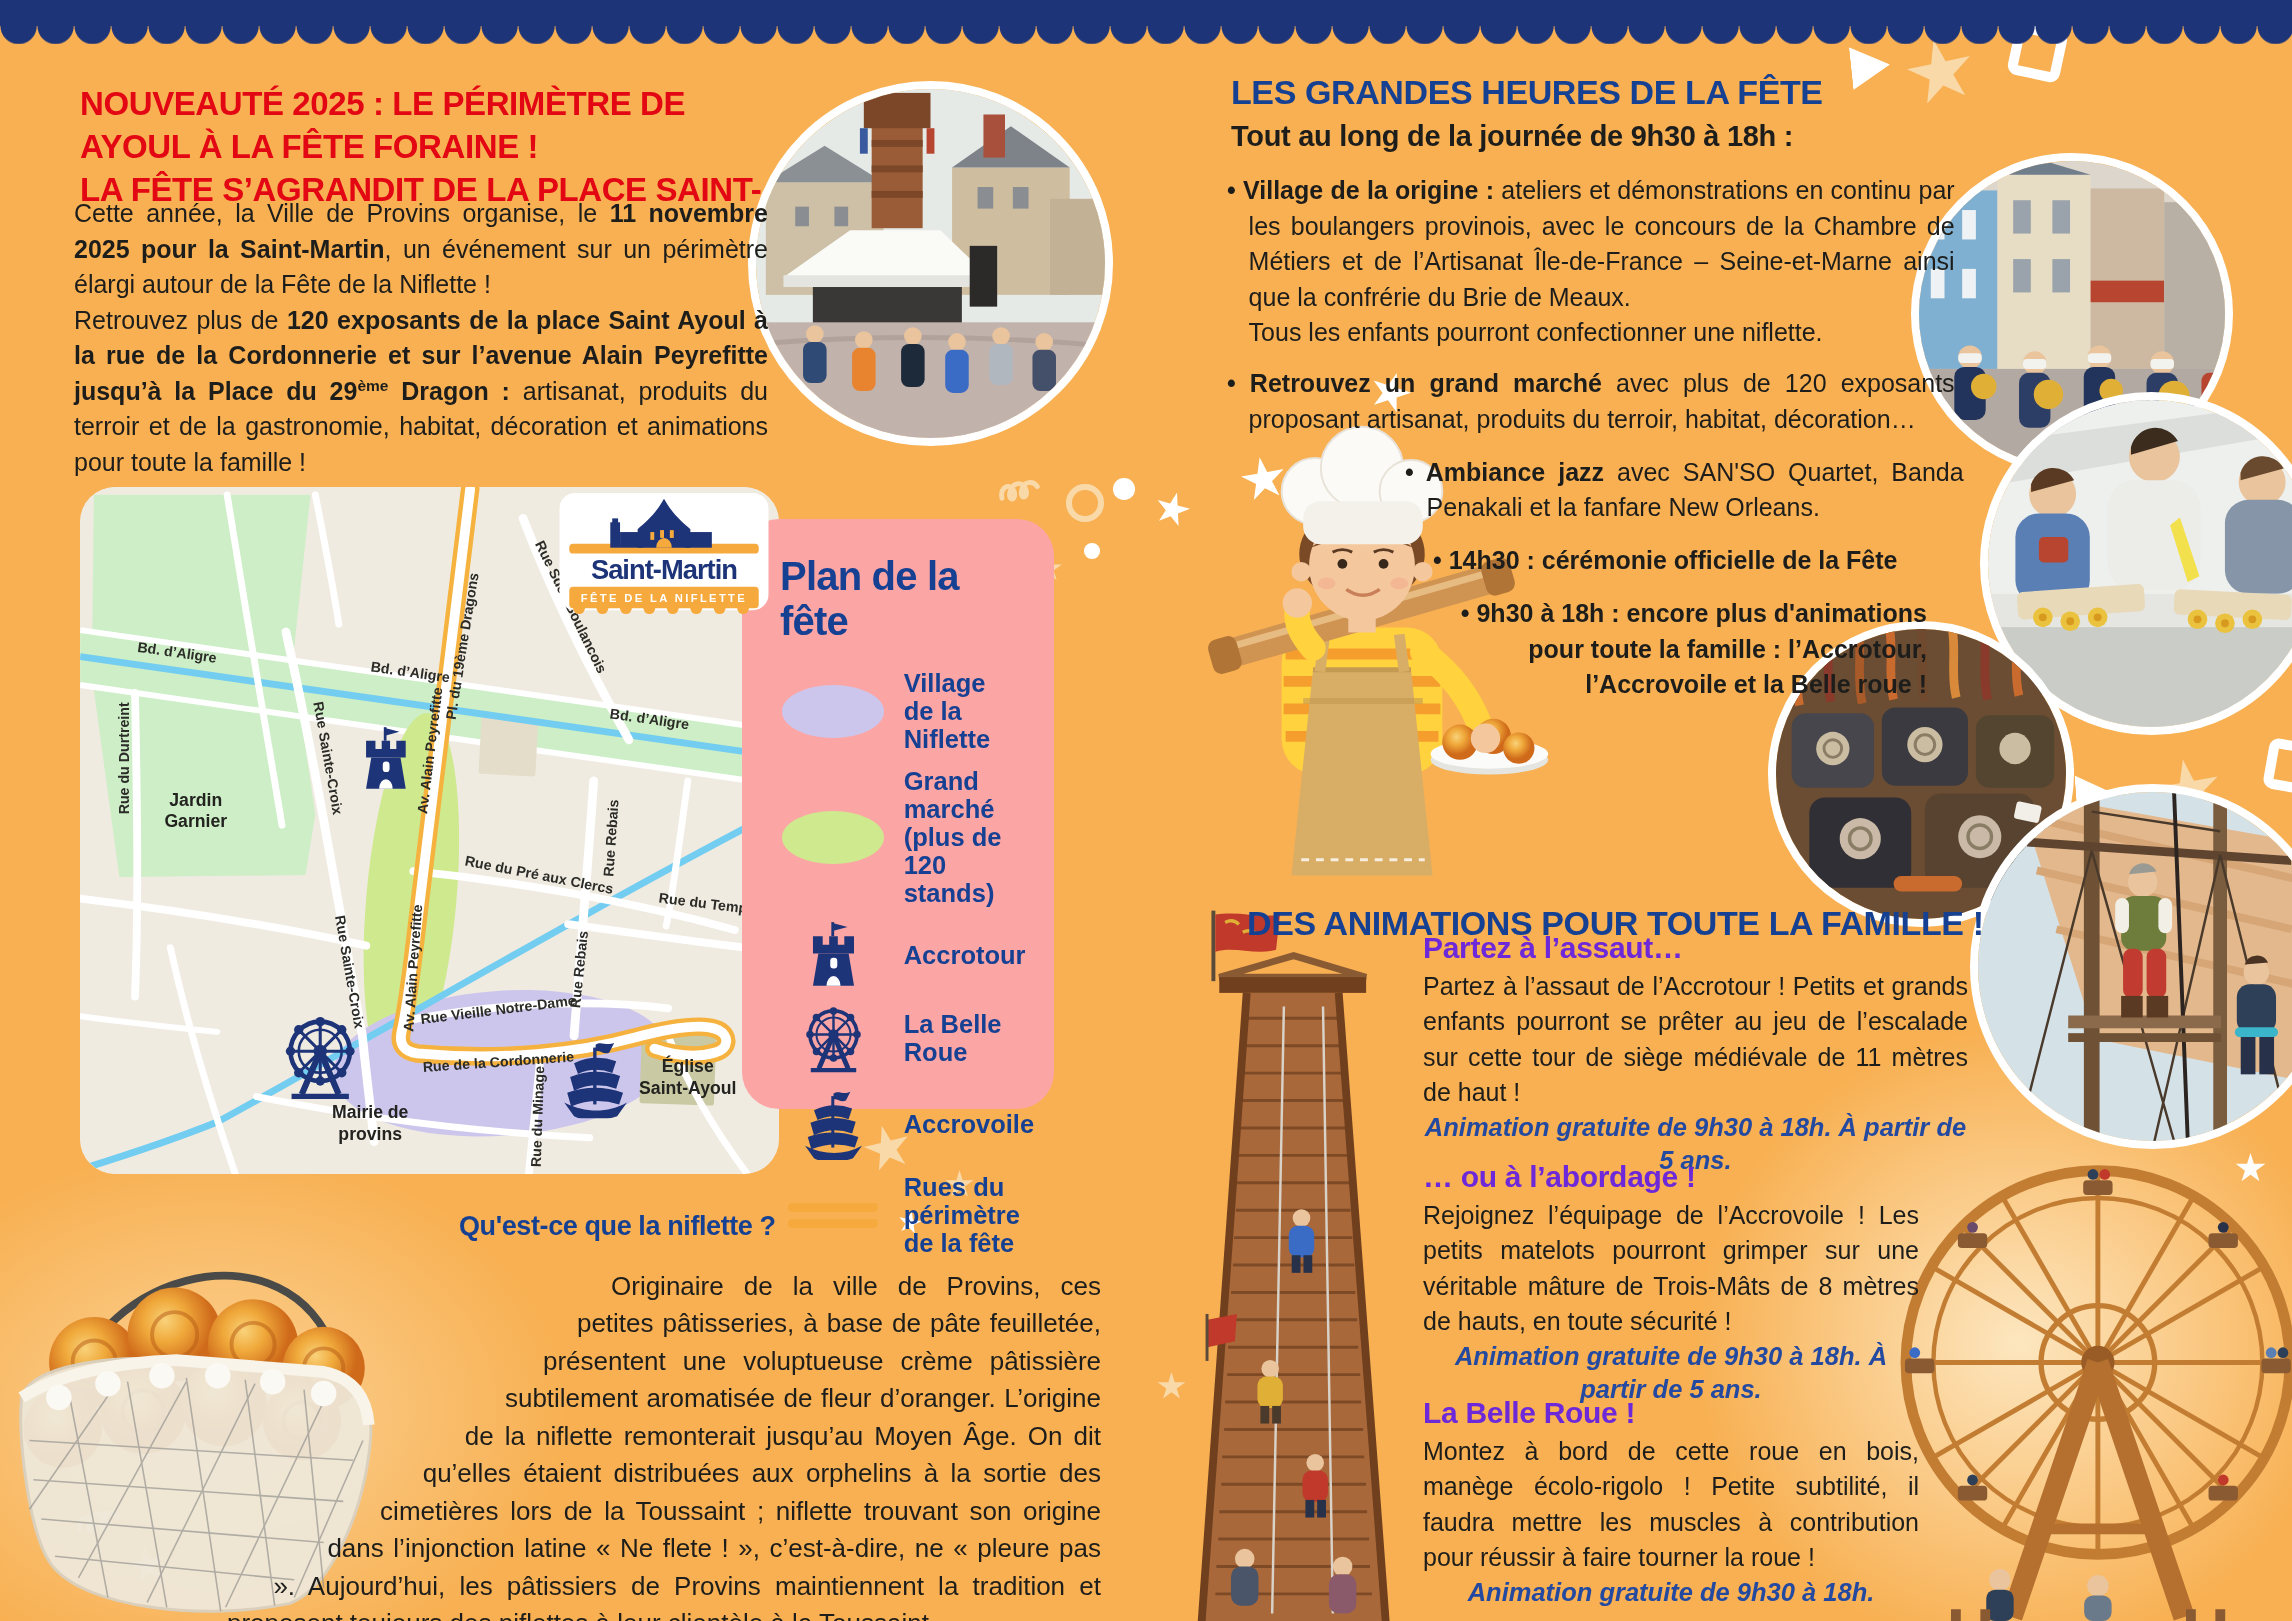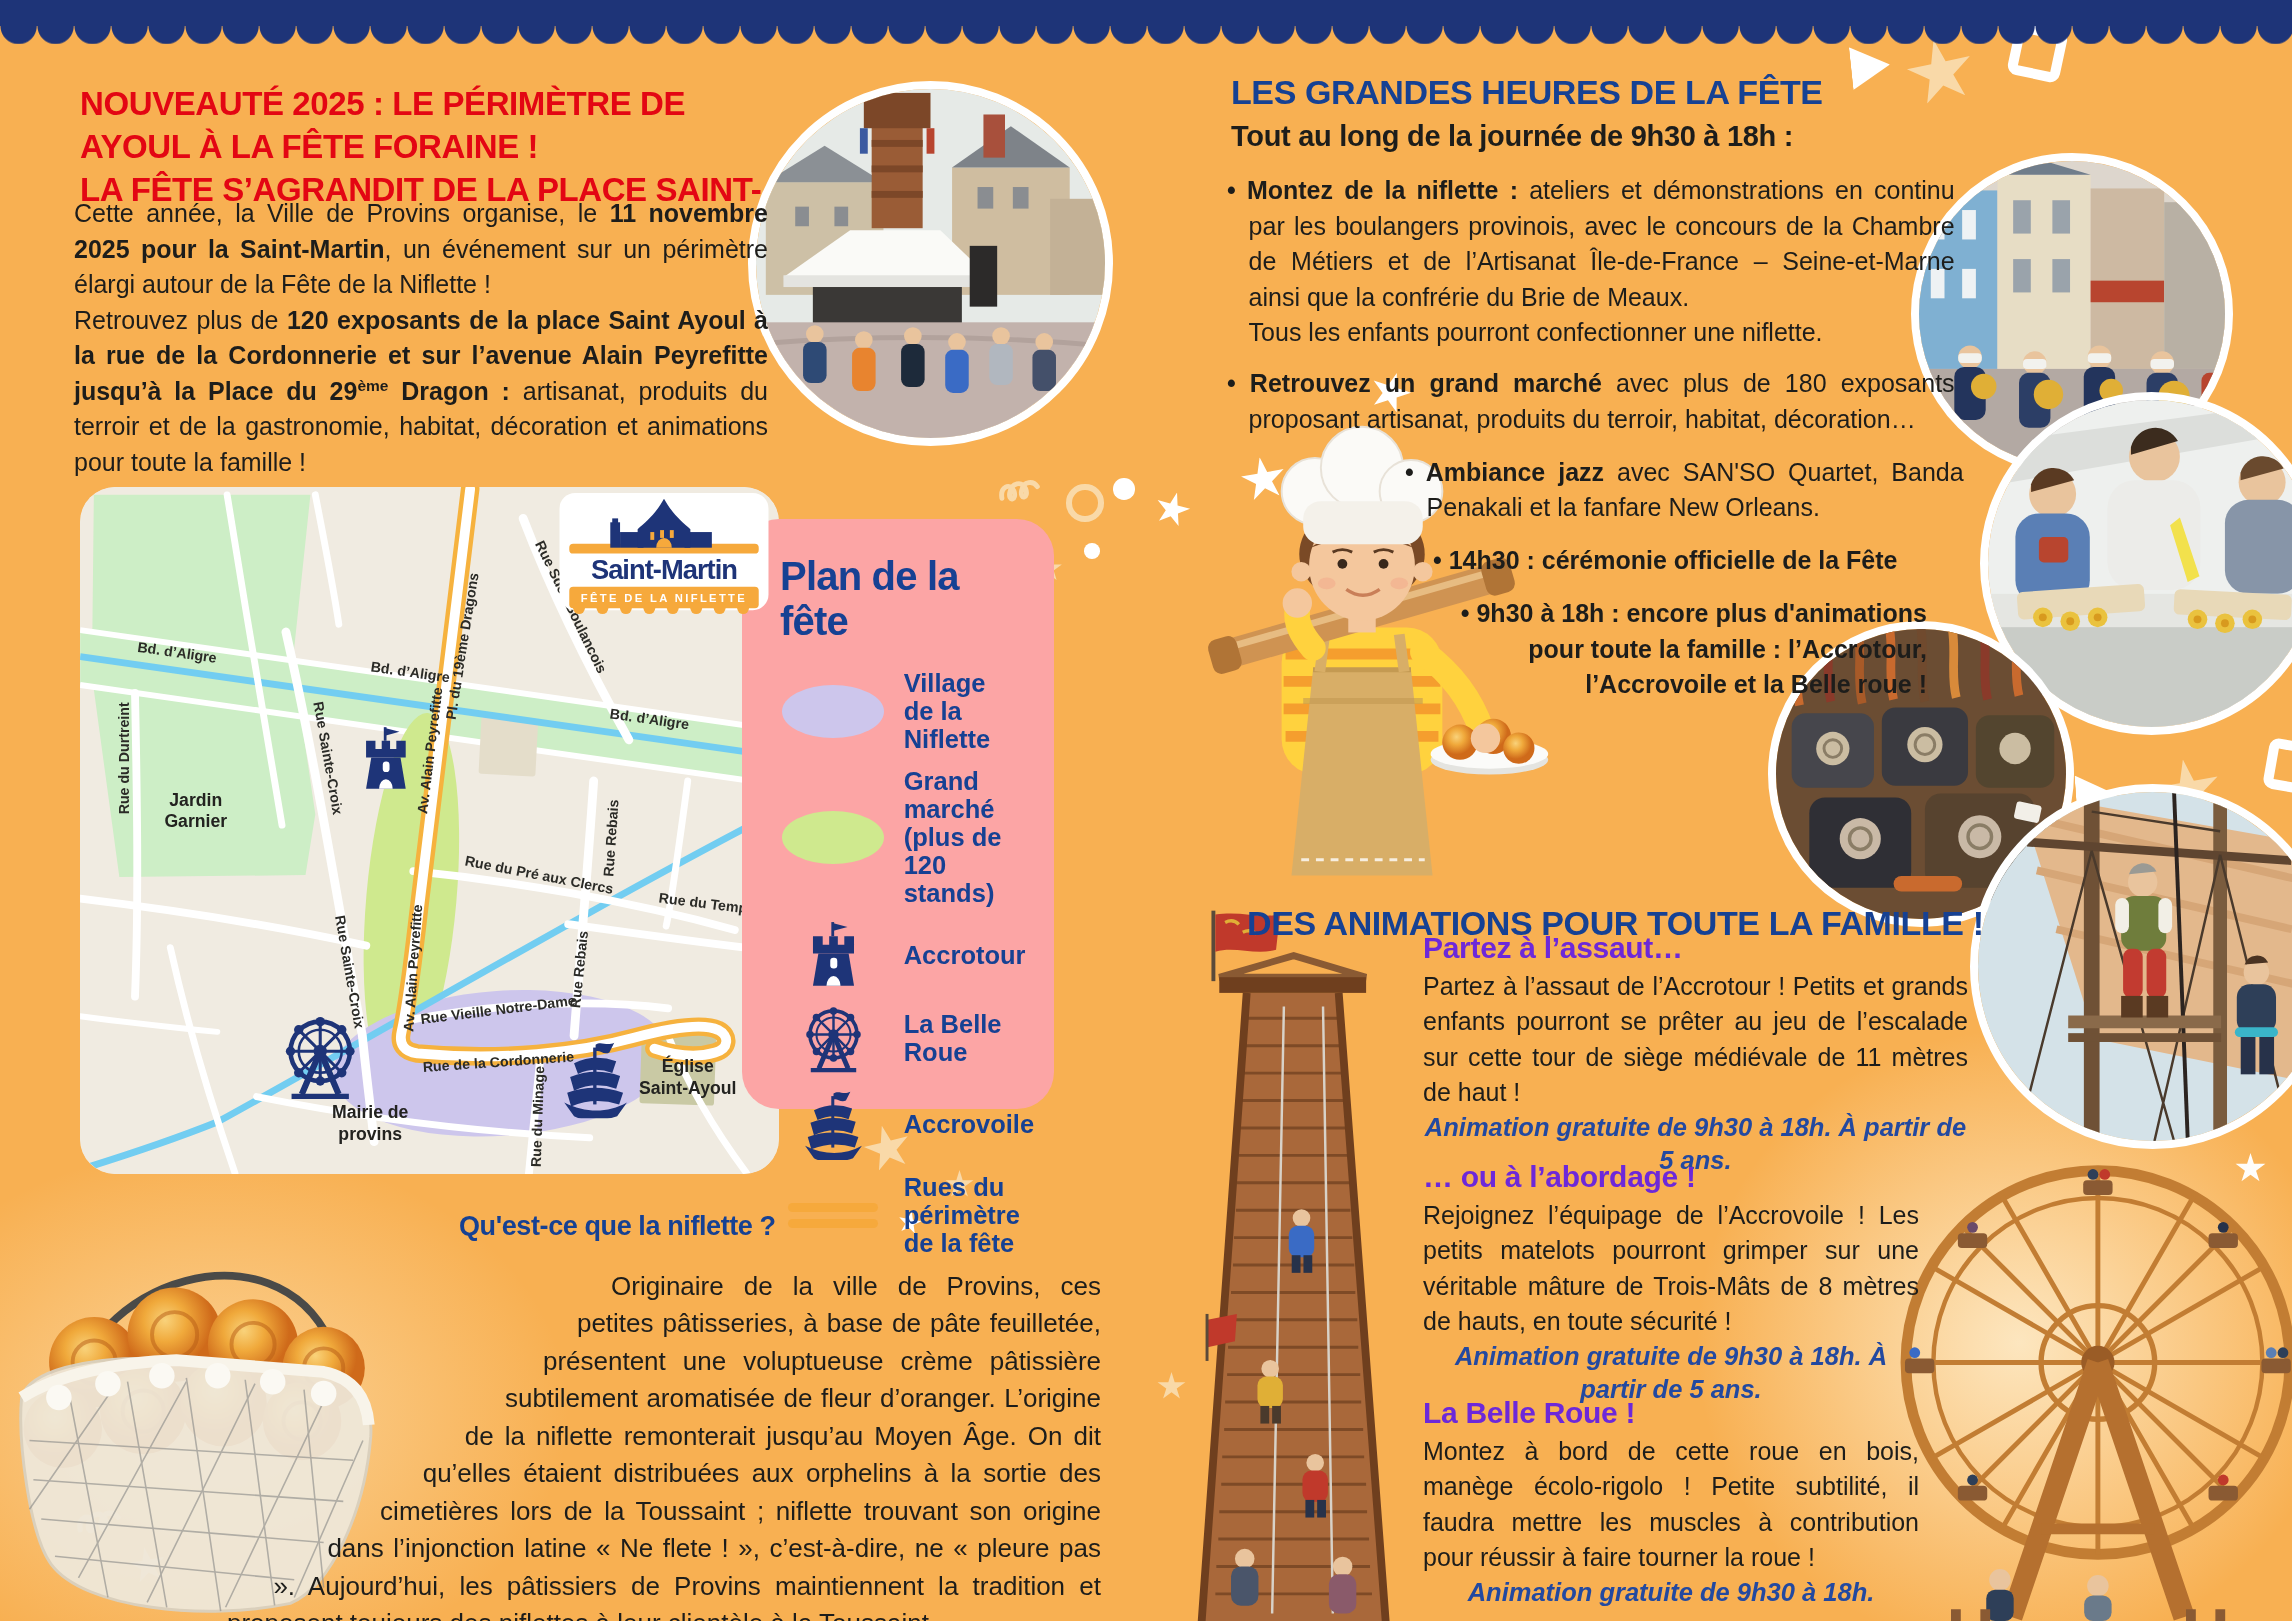--- a/index.html
+++ b/index.html
@@ -388,27 +388,27 @@
           <circle cx="330" cy="182" r="13"></circle>
         </g>
     </svg>
   </div>
 
   <div class="abs blue-head" style="left:1231px;top:73px;font-size:34px;z-index:4;">LES GRANDES HEURES DE LA FÊTE</div>
   <div class="abs" style="left:1231px;top:120px;font-size:29px;font-weight:800;z-index:4;letter-spacing:-0.3px;">Tout au long de la journée de 9h30 à 18h :</div>
 
   <div class="abs" style="left:1227px;top:173px;width:727px;z-index:4;">
     <div class="bullet body-txt" style="width:706px;">
-      <span class="b">Montez de la niflette :</span><span> ateliers et démonstrations en continu par les boulangers provinois, avec le concours de la Chambre de Métiers et de l’Artisanat Île-de-France – Seine-et-Marne ainsi que la confrérie du Brie de Meaux.</span>
+      <span class="b">Village de la origine :</span><span> ateliers et démonstrations en continu par les boulangers provinois, avec le concours de la Chambre de Métiers et de l’Artisanat Île-de-France – Seine-et-Marne ainsi que la confrérie du Brie de Meaux.</span>
     </div>
     <div class="body-txt" style="margin-left:21.6px;width:686px;">
       <span>Tous les enfants pourront confectionner une niflette.</span>
     </div>
     <div class="bullet body-txt" style="width:706px;margin-top:15.7px;">
-      <span class="b">Retrouvez un grand marché</span><span> avec plus de 180 exposants proposant artisanat, produits du terroir, habitat, décoration…</span>
+      <span class="b">Retrouvez un grand marché</span><span> avec plus de 120 exposants proposant artisanat, produits du terroir, habitat, décoration…</span>
     </div>
     <div class="bullet body-txt" style="margin-left:178px;width:537px;margin-top:17.6px;">
       <span class="b">Ambiance jazz</span><span> avec SAN'SO Quartet, Banda Penakali et la fanfare New Orleans.</span>
     </div>
     <div class="bullet body-txt b" style="margin-left:206px;width:510px;margin-top:17.6px;">
       <span>14h30 : cérémonie officielle de la Fête</span>
     </div>
     <div class="bullet body-txt b" style="margin-left:198px;width:502px;margin-top:17.6px;text-align:right;text-indent:0;padding-left:0;">
       <span>9h30 à 18h : encore plus d'animations pour toute la famille : l’Accrotour, l’Accrovoile et la Belle roue !</span>
     </div>

